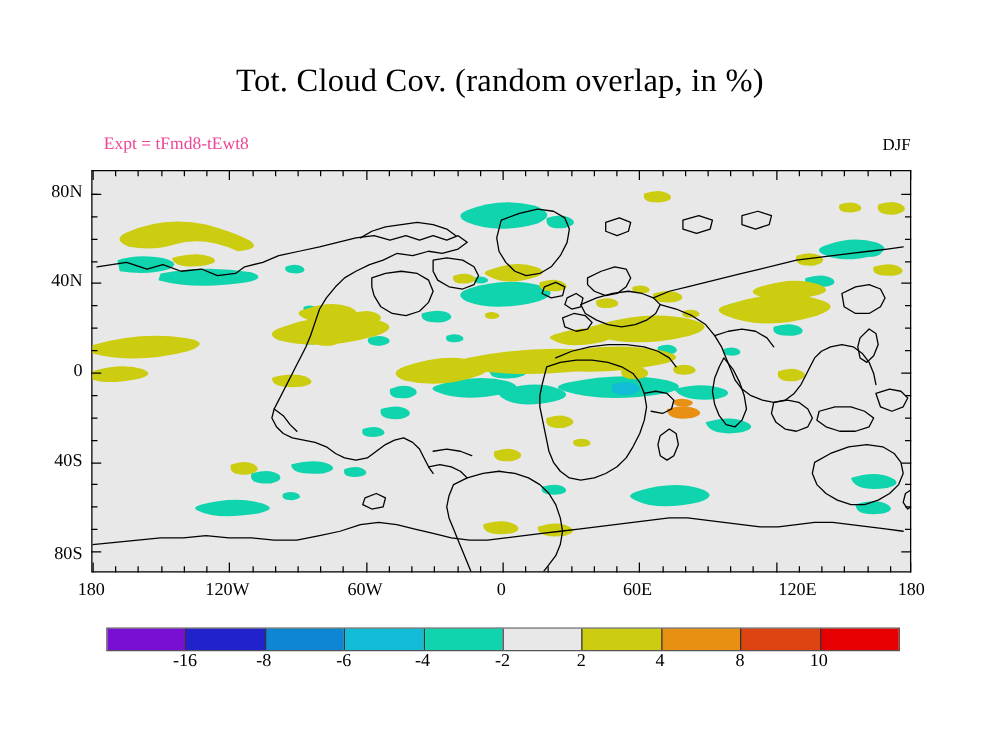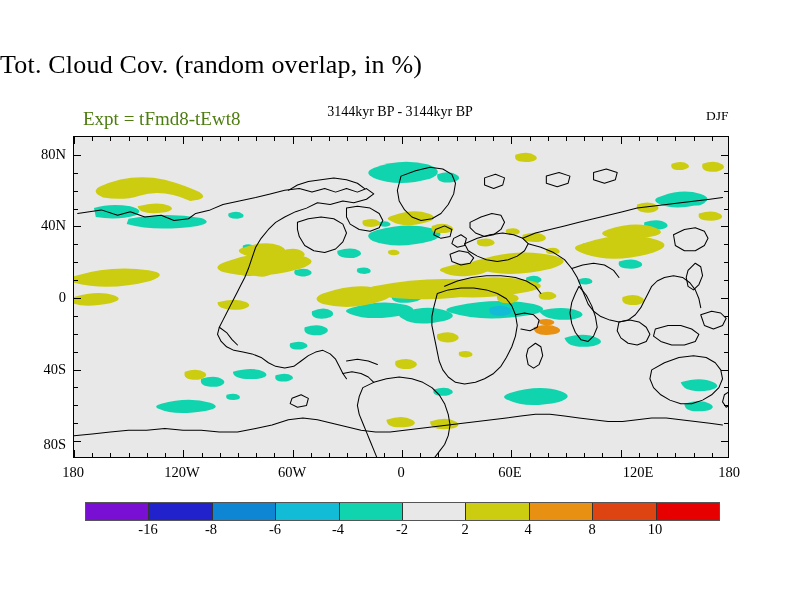--- a/index.html
+++ b/index.html
@@ -5,33 +5,33 @@
   html,body{margin:0;padding:0;}
   body{
     width:800px;height:600px;background:#ffffff;
     font-family:"Liberation Serif", serif;
     overflow:hidden;position:relative;
   }
   #page{position:absolute;left:0;top:0;width:800px;height:600px;}
 
   
   #title{
-    position:absolute;left:0;top:50px;width:800px;
+    position:absolute;left:0;top:50px;width:800px;text-align:center;
     font-size:26px;color:#000;letter-spacing:.2px;white-space:nowrap;
   }
   #stats{
     position:absolute;left:0;top:91px;width:560px;text-align:center;
     font-size:12.5px;color:#000;white-space:nowrap;
   }
   #period{
     position:absolute;left:0;top:104px;width:800px;text-align:center;
     font-size:14px;color:#000;white-space:nowrap;
   }
   #expt{
-    position:absolute;left:83px;top:108px;font-size:19px;color:#4d7c0f;white-space:nowrap;
+    position:absolute;left:83px;top:108px;font-size:14px;color:#ec4899;white-space:nowrap;
   }
   #season{
     position:absolute;left:706px;top:108px;font-size:13.5px;color:#000;white-space:nowrap;
   }
 
   
   #plot{
     position:absolute;left:73px;top:136px;width:656px;height:322px;
     border:1.4px solid #000;background:#e8e8e8;box-sizing:border-box;
   }
@@ -62,21 +62,20 @@
   #cbar .seg + .seg{border-left:1px solid #333;}
   .cblab{position:absolute;top:521px;font-size:14.5px;color:#000;
          transform:translateX(-50%);white-space:nowrap;}
 </style>
 </head>
 <body>
 
 <div id="page">
 
   <div id="title">Tot. Cloud Cov. (random overlap, in %)</div>
-  <div id="period">3144kyr BP - 3144kyr BP</div>
   <div id="expt">Expt = tFmd8-tEwt8</div>
   <div id="season">DJF</div>
 
   <div id="plot">
     <svg id="mapsvg" viewBox="0 0 720 360" preserveAspectRatio="none">
 
       <g>
 
         <g fill="#10d4ad">
           <path d="M22,80 q18,-6 40,-2 q16,4 6,10 q-20,6 -44,2 z"></path>

